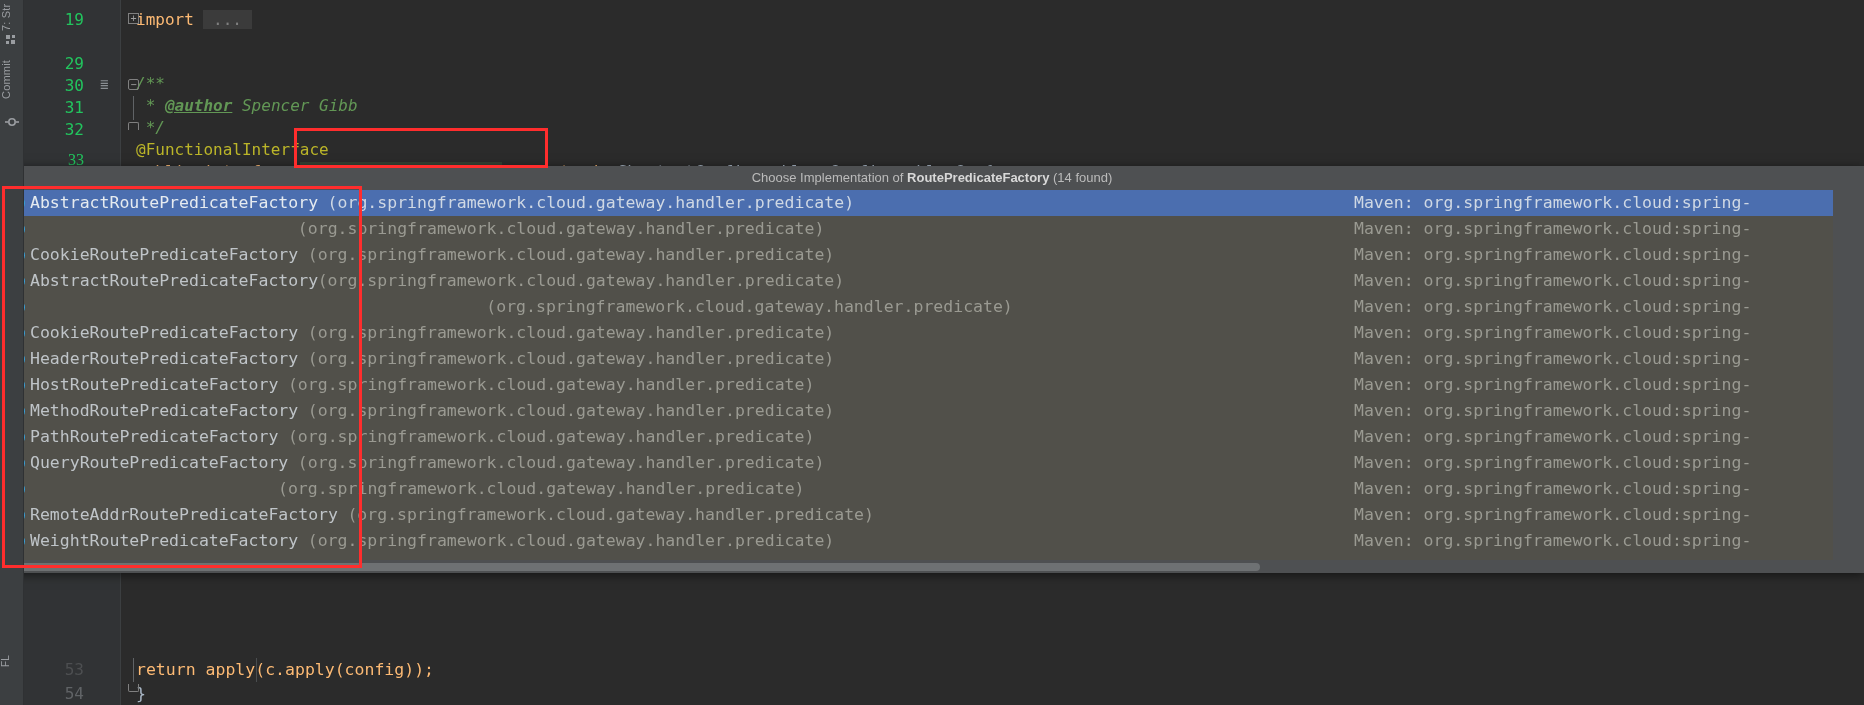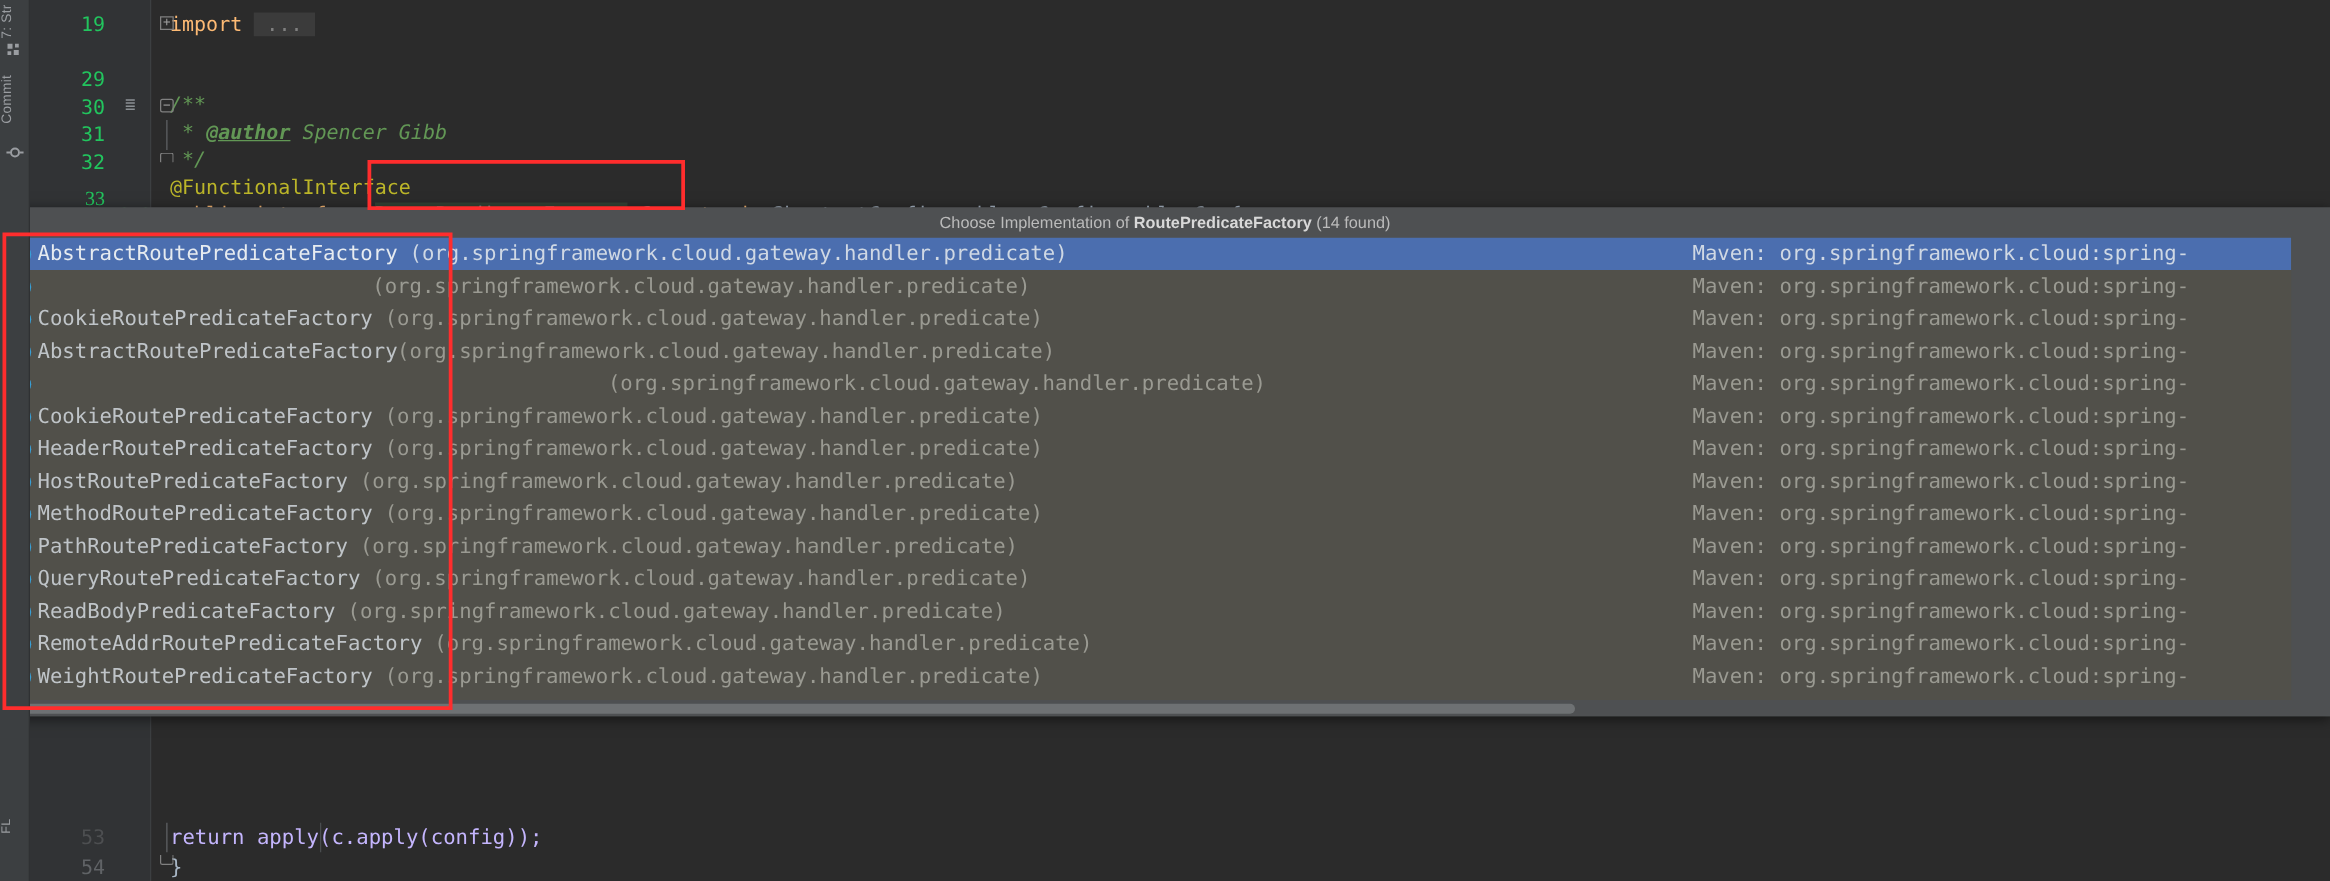--- a/index.html
+++ b/index.html
@@ -161,21 +161,21 @@
     </div>
 
     <div>
       <div class="lineno" style="top:162px;">34</div>
       <div class="gut-icons" style="left:68px; top:162px; line-height:24px;"><span class="ic-circle ic-impl">●</span><span class="ic-circle ic-over" style="margin-left:2px;">↓</span></div>
       <div class="codetext" style="top:162px;"><span class="kw">public interface </span><span class="hl-ident">RoutePredicateFactory</span><span class="plain">&lt;</span><span class="cls">C</span><span class="plain">&gt; </span><span class="kw">extends </span><span class="cls">ShortcutConfigurable, Configurable&lt;</span><span class="cls">C</span><span class="plain">&gt; {</span></div>
     </div>
 
     <div style="position:absolute; left:0; top:658px; width:100%; height:24px; overflow:hidden;">
       <div class="lineno" style="top:0; color:#4d4f51;">53</div>
-      <div class="codetext" style="top:0; color:#c4b5fd; line-height:24px; font-size:16.5px;">return apply(c.apply(config));</div>
+      <div class="codetext" style="top:0; color:#fdba74; line-height:24px; font-size:16.5px;">return apply(c.apply(config));</div>
       <div class="foldline" style="left:109px; top:0; height:24px;"></div>
       <div class="foldline" style="left:232px; top:0; height:24px; background:#4a4d4f;"></div>
     </div>
     <div style="position:absolute; left:0; top:682px; width:100%; height:24px; overflow:hidden;">
       <div class="lineno" style="top:0; color:#606366;">54</div>
       <div class="codetext" style="top:0; color:#a9b7c6; line-height:24px; font-size:16.5px;">}</div>
       <div class="foldmark" style="left:104px; top:2px; border-top:none; border-radius:0 0 2px 2px; height:8px;"></div>
     </div>
   </div>
 
@@ -268,21 +268,20 @@
           <span class="mvn">Maven: org.springframework.cloud:spring-</span>
         </div>
         <div class="prow">
           <span class="cicon">C</span>
           <span class="nm">QueryRoutePredicateFactory</span>
           <span class="pkg" style="left: 297.84px;">(org.springframework.cloud.gateway.handler.predicate)</span>
           <span class="mvn">Maven: org.springframework.cloud:spring-</span>
         </div>
         <div class="prow">
           <span class="cicon">C</span>
-          <span class="nm">ReadBodyPredicateFactory</span>
           <span class="pkg" style="left: 278px;">(org.springframework.cloud.gateway.handler.predicate)</span>
           <span class="mvn">Maven: org.springframework.cloud:spring-</span>
         </div>
         <div class="prow">
           <span class="cicon">C</span>
           <span class="nm">RemoteAddrRoutePredicateFactory</span>
           <span class="pkg" style="left: 347.44px;">(org.springframework.cloud.gateway.handler.predicate)</span>
           <span class="mvn">Maven: org.springframework.cloud:spring-</span>
         </div>
         <div class="prow">

